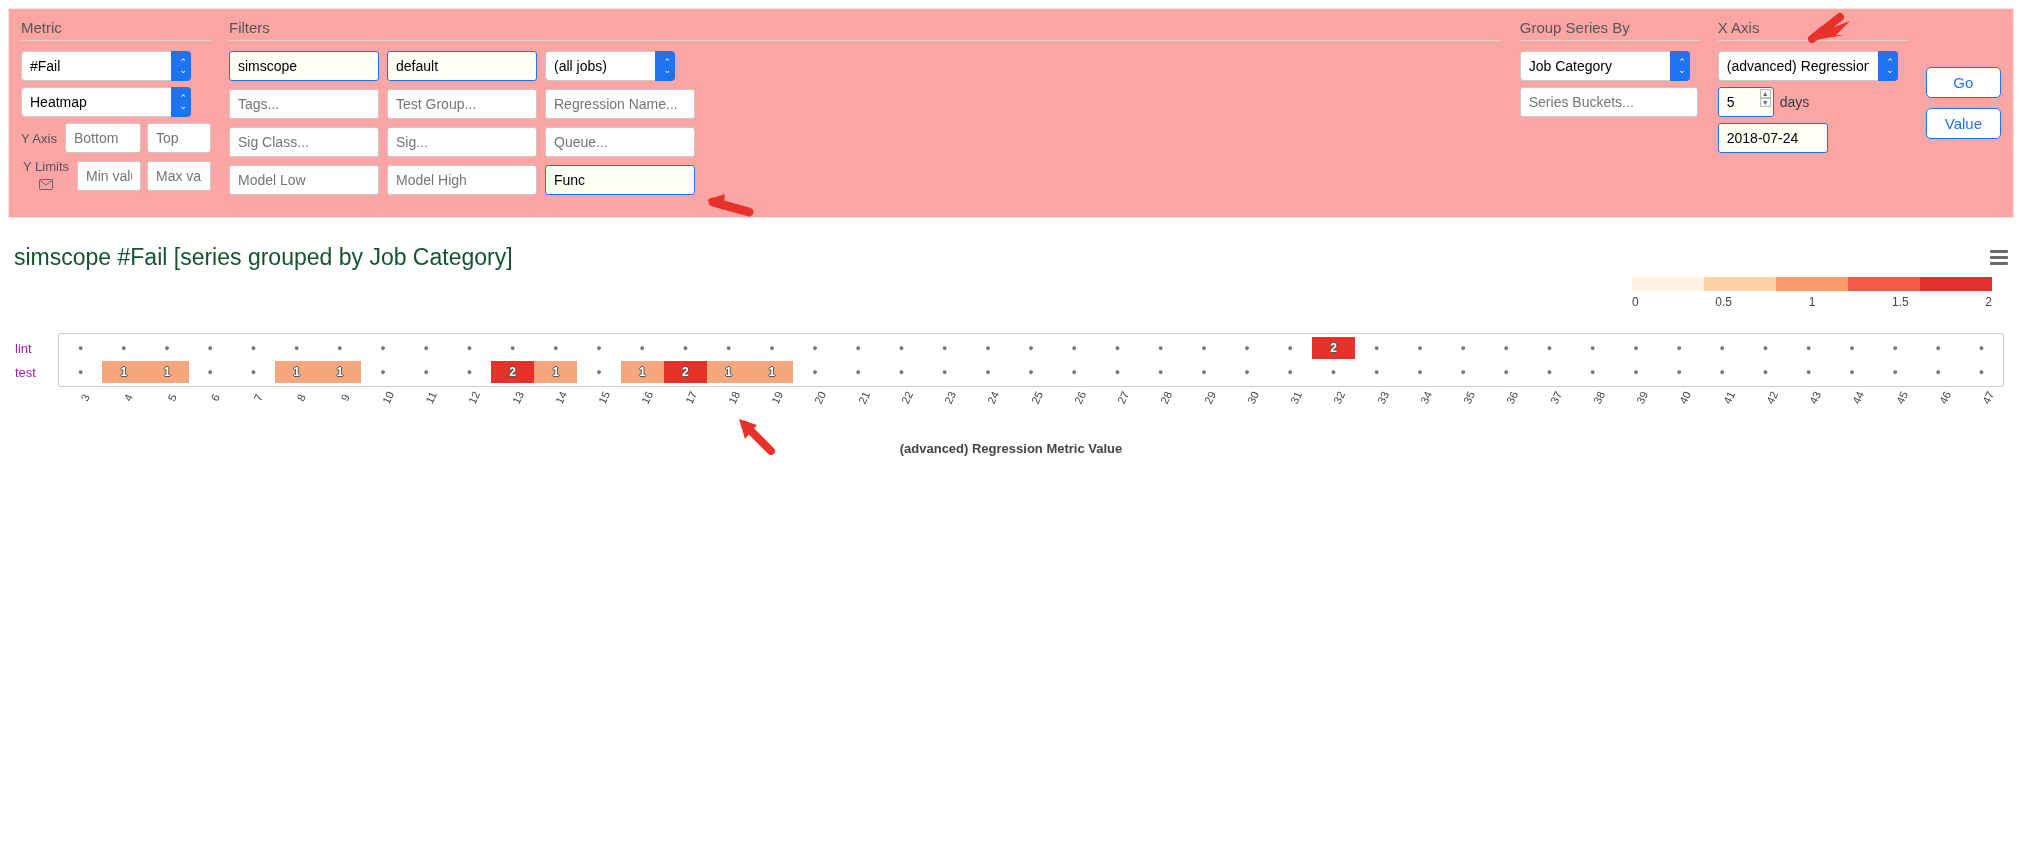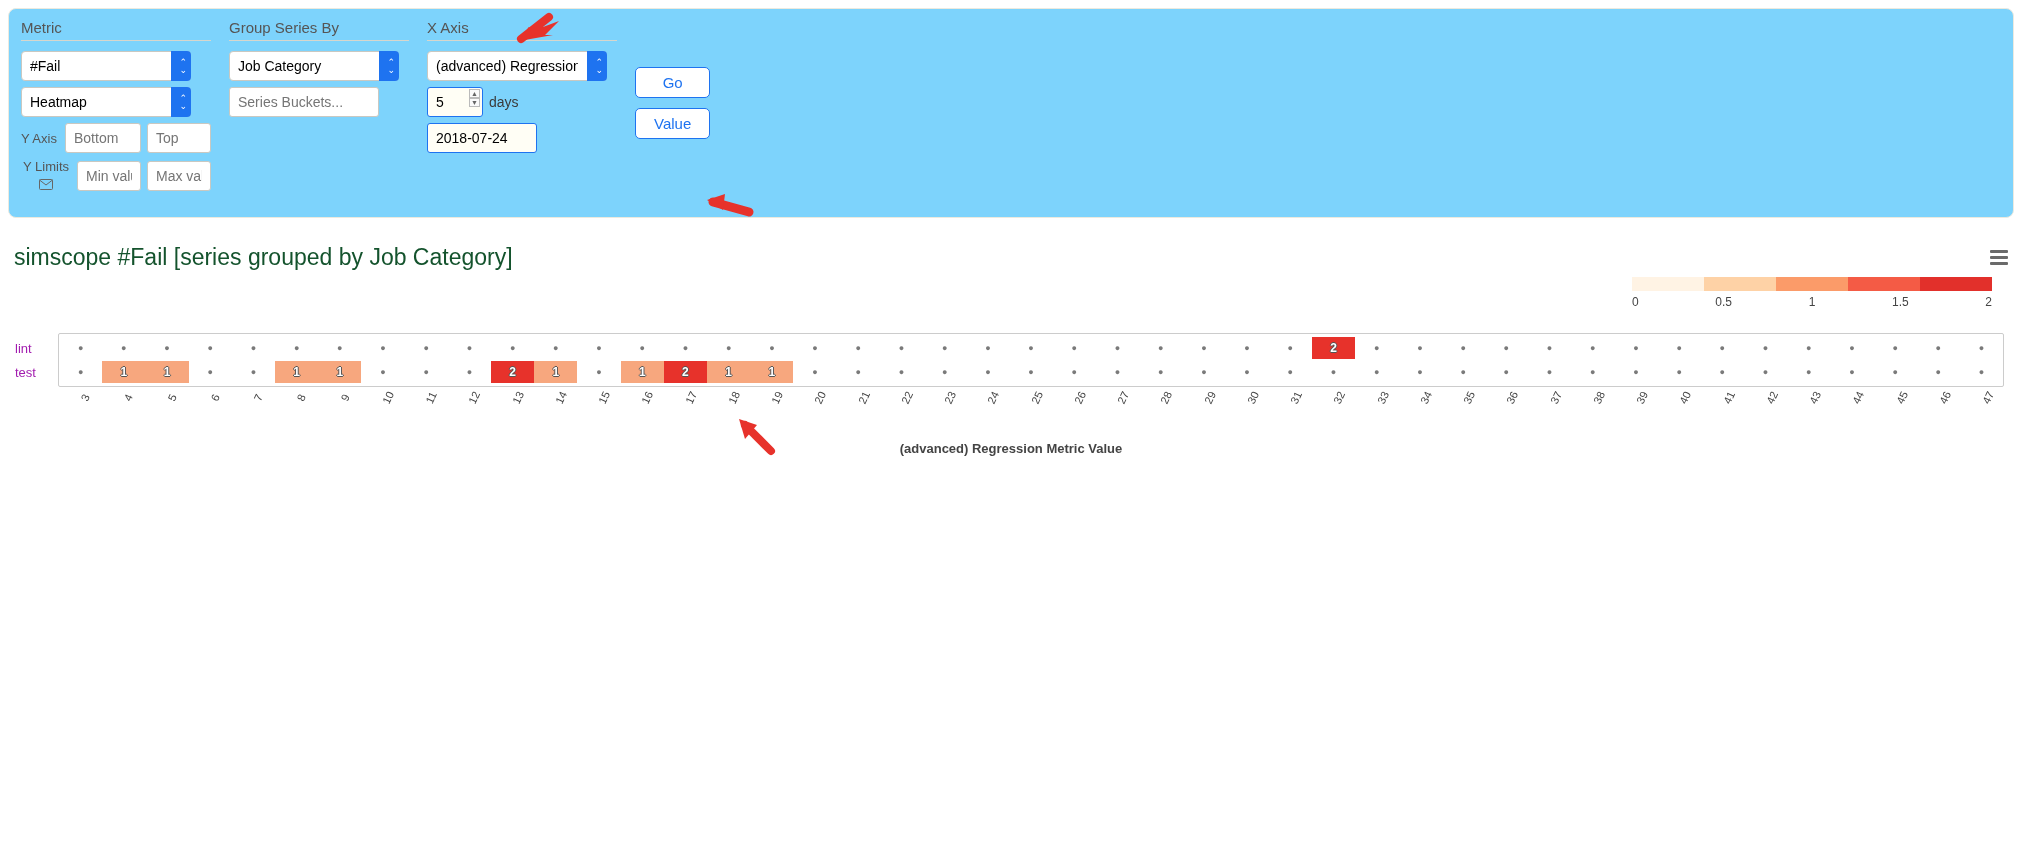--- a/index.html
+++ b/index.html
@@ -5,23 +5,23 @@
   * { box-sizing: border-box; margin: 0; padding: 0; }
   body {
     font-family: -apple-system, BlinkMacSystemFont, "Segoe UI", Helvetica, Arial, sans-serif;
     background: #fff;
     color: #3a3a3a;
     font-size: 14px;
   }
   .panel {
     margin: 8px;
     padding: 10px 12px 18px 12px;
-    background: #7dd3fc;
+    background: #fca5a5;
     border: 1px solid #eceadf;
-    border-radius: 8px;
+    border-radius: 0;
     display: flex;
     gap: 18px;
     align-items: flex-start;
   }
   .section { display: flex; flex-direction: column; }
   .section-title {
     font-size: 15px;
     color: #555;
     padding-bottom: 4px;
     border-bottom: 1px solid #d8d6cc;
@@ -165,30 +165,49 @@
               <rect x="0.5" y="0.5" width="13" height="10" rx="1" fill="none" stroke="#666"></rect>
               <path d="M0.5 1 L7 6 L13.5 1" fill="none" stroke="#666"></path>
             </svg>
         </span>
       </span>
       <input class="fld" style="width: 64px;" placeholder="Min value">
       <input class="fld" style="width: 64px;" placeholder="Max value">
     </div>
   </div>
 
+  <div class="section" style="flex:1;">
+    <div class="section-title">Filters</div>
+    <div class="filters-grid">
+      <input class="fld highlight" value="simscope" style="">
+      <input class="fld highlight" value="default" style="">
+      <div class="select-wrap" style="width:130px;">
+        <select><option>(all jobs)</option></select>
+      </div>
+      <input class="fld" placeholder="Tags..." style="">
+      <input class="fld" placeholder="Test Group..." style="">
+      <input class="fld" placeholder="Regression Name..." style="">
+      <input class="fld" placeholder="Sig Class..." style="">
+      <input class="fld" placeholder="Sig..." style="">
+      <input class="fld" placeholder="Queue..." style="">
+      <input class="fld" placeholder="Model Low" style="">
+      <input class="fld" placeholder="Model High" style="">
+      <input class="fld highlight" value="Func" style="">
+    </div>
+  </div>
 
   <div class="section" style="width:180px;">
     <div class="section-title">Group Series By</div>
     <div class="row">
         <div class="select-wrap" style="width:170px;">
       <select><option>Job Category</option></select>
     </div>
       </div>
     <div class="row">
-      <input class="fld" style="width: 150px;" placeholder="Series Buckets...">
+      <input class="fld" style="width: 178px;" placeholder="Series Buckets...">
     </div>
   </div>
 
   <div class="section" style="width:190px; position:relative;">
     <div class="section-title">X Axis</div>
     <div class="row">
         <div class="select-wrap" style="width:180px;">
       <select><option>(advanced) Regression</option></select>
     </div>
       </div>

